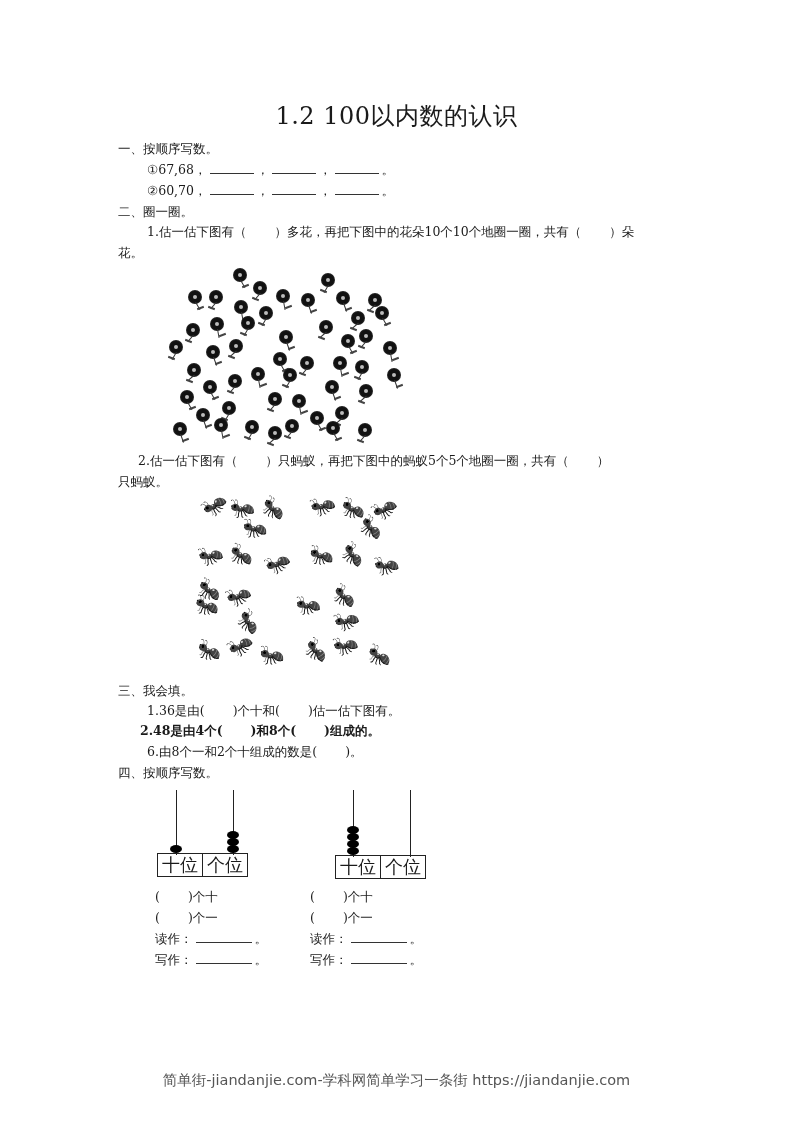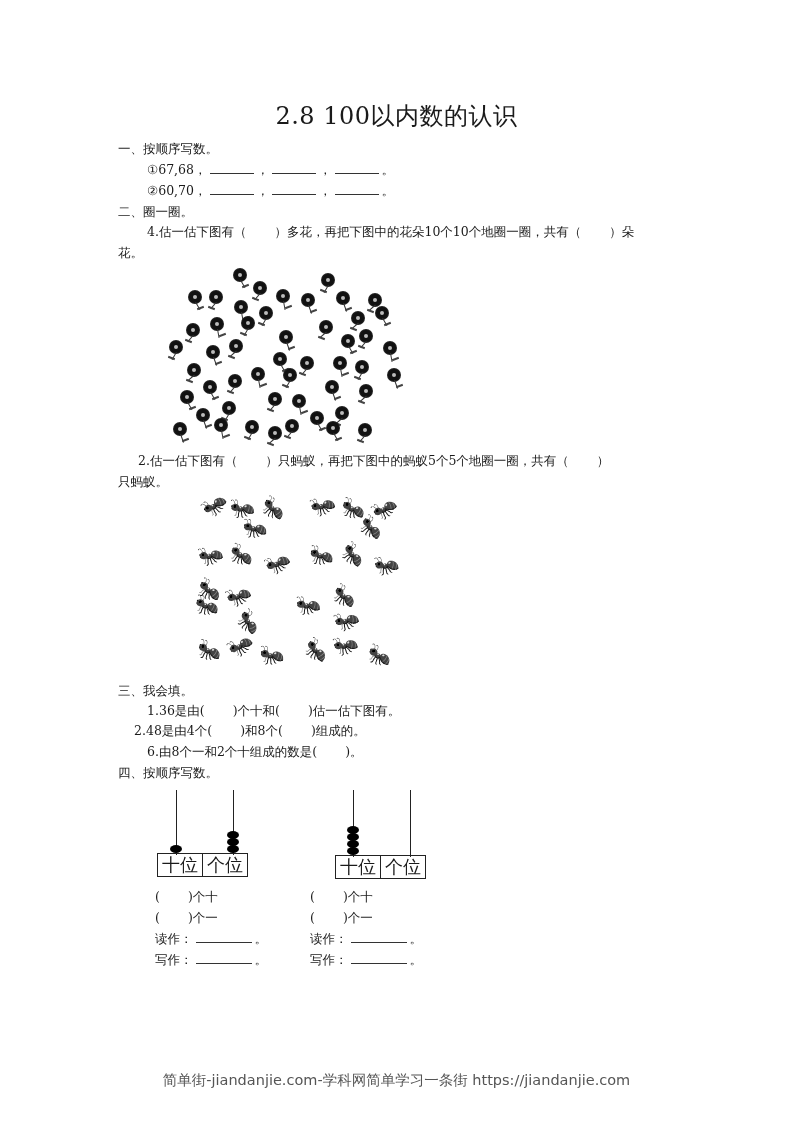--- a/index.html
+++ b/index.html
@@ -22,33 +22,33 @@
   .rod { position: absolute; width: 1px; background: #222; }
   .bead { position: absolute; width: 12px; height: 8px; border-radius: 50%; background: #000; }
   .pv-box { position: absolute; display: flex; border: 1px solid #222; height: 22px; justify-content: space-between; }
   .pv-cell { width: 44px; font-size: 18px; line-height: 22px; text-align: center; }
   .pv-cell + .pv-cell { border-left: 1px solid #222; }
   .footer { font-family: "DejaVu Sans", "Liberation Sans", sans-serif; font-size: 14.5px; color: #555; left: 0; width: 793px; text-align: center; top: 1071px; }
 </style>
 </head>
 <body>
 
-<div class="abs title">2.8  100以内数的认识</div>
+<div class="abs title">1.2  100以内数的认识</div>
 
 <div class="abs line" style="left:118px;top:141px;">一、按顺序写数。</div>
 <div class="abs line" style="left:147px;top:162px;">
   <span>①67,68，</span><span class="blank"></span><span>，</span><span class="blank"></span><span>，</span><span class="blank"></span><span>。</span>
 </div>
 <div class="abs line" style="left:147px;top:183px;">
   <span>②60,70，</span><span class="blank"></span><span>，</span><span class="blank"></span><span>，</span><span class="blank"></span><span>。</span>
 </div>
 
 <div class="abs line" style="left:118px;top:204px;">二、圈一圈。</div>
 <div class="abs line" style="left:147px;top:224px;">
-  <span>4.估一估下图有（</span><span class="paren"></span><span>）多花，再把下图中的花朵10个10个地圈一圈，共有（</span><span class="paren"></span><span>）朵</span>
+  <span>1.估一估下图有（</span><span class="paren"></span><span>）多花，再把下图中的花朵10个10个地圈一圈，共有（</span><span class="paren"></span><span>）朵</span>
 </div>
 <div class="abs line" style="left:118px;top:245px;">花。</div>
 
 <div class="figure" id="flower-field" style="left:0;top:0;width:0;height:0;">
     <div class="flower" style="left: 234px; top: 269px;"></div>
     <div class="stem" style="left: 240px; top: 280px; transform: rotate(-30deg);"></div>
     <div class="leaf" style="left: 242px; top: 285px; transform: rotate(-20deg);"></div>
     <div class="flower" style="left: 254px; top: 282px;"></div>
     <div class="stem" style="left: 260px; top: 293px; transform: rotate(40deg);"></div>
     <div class="leaf" style="left: 252px; top: 298px; transform: rotate(20deg);"></div>
@@ -230,21 +230,21 @@
     <div class="ant" style="left: 260px; top: 645px; transform: rotate(-4deg); filter: grayscale(1) contrast(2);">🐜</div>
     <div class="ant" style="left: 305px; top: 640px; transform: rotate(33deg); filter: grayscale(1) contrast(2);">🐜</div>
     <div class="ant" style="left: 333px; top: 635px; transform: rotate(-20deg); filter: grayscale(1) contrast(2);">🐜</div>
     <div class="ant" style="left: 368px; top: 645px; transform: rotate(17deg); filter: grayscale(1) contrast(2);">🐜</div>
   </div>
 
 <div class="abs line" style="left:118px;top:683px;">三、我会填。</div>
 <div class="abs line" style="left:147px;top:703px;">
   <span>1.36是由(</span><span class="paren"></span><span>)个十和(</span><span class="paren"></span><span>)估一估下图有。</span>
 </div>
-<div class="abs line" style="left:134px;top:723px;">
+<div class="abs line" style="left:140px;top:723px;font-weight:bold;">
   <span>2.48是由4个(</span><span class="paren"></span><span>)和8个(</span><span class="paren"></span><span>)组成的。</span>
 </div>
 <div class="abs line" style="left:147px;top:744px;">
   <span>6.由8个一和2个十组成的数是(</span><span class="paren"></span><span>)。</span>
 </div>
 
 <div class="abs line" style="left:118px;top:765px;">四、按顺序写数。</div>
 
 <div class="abacus" style="left:157px;top:790px;width:90px;height:88px;">
   <div class="rod" style="left:19px;top:0;height:65px;"></div>

